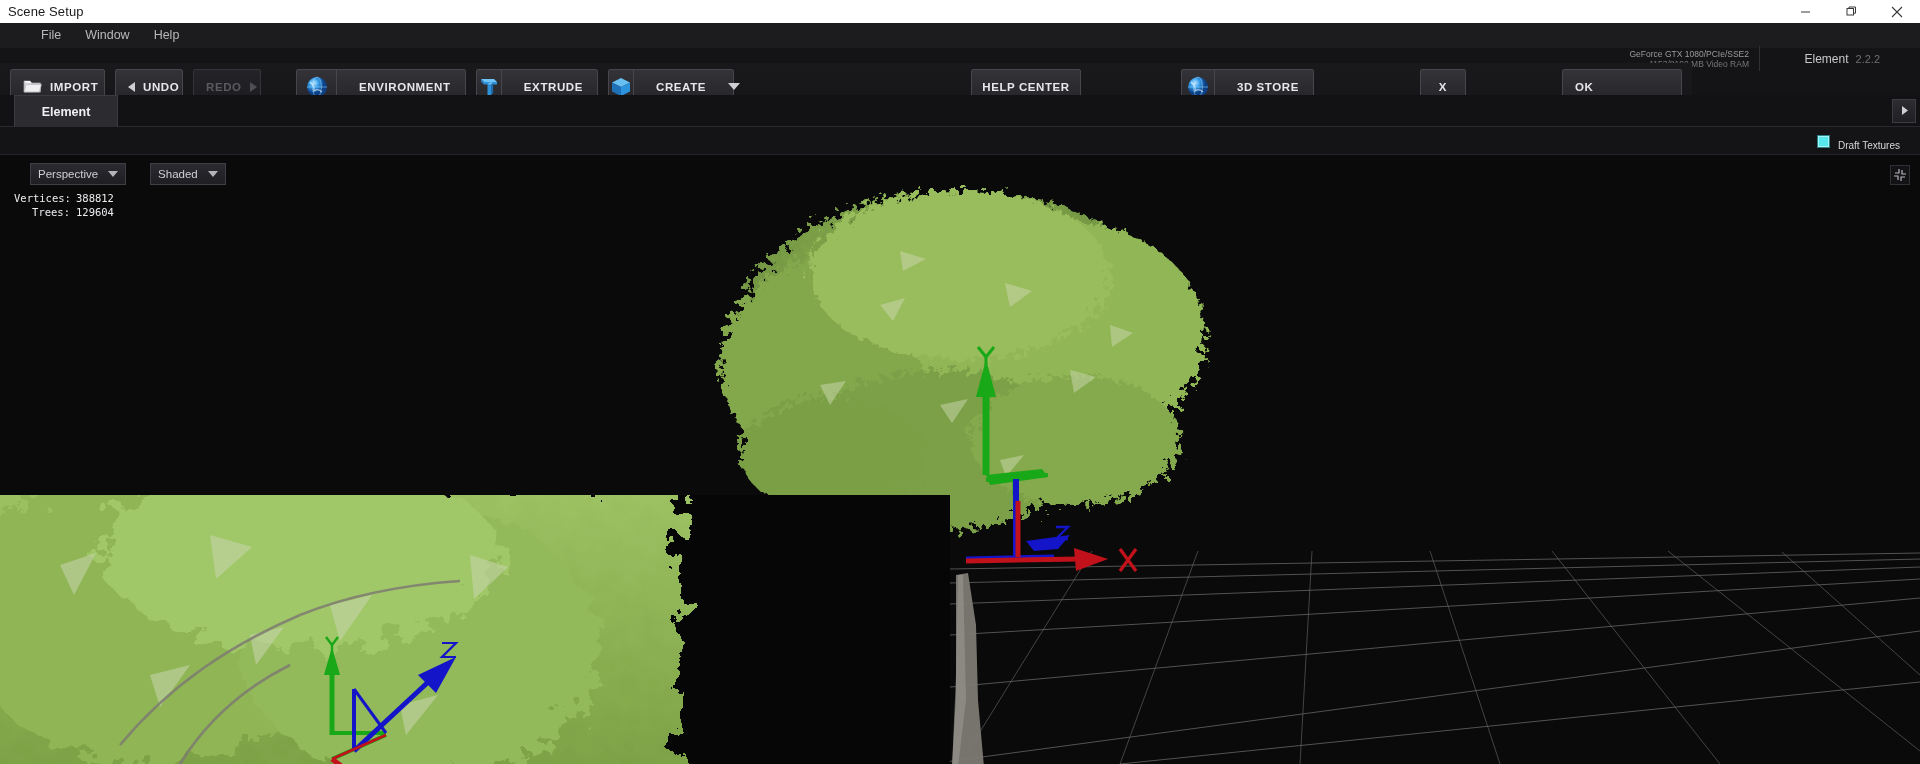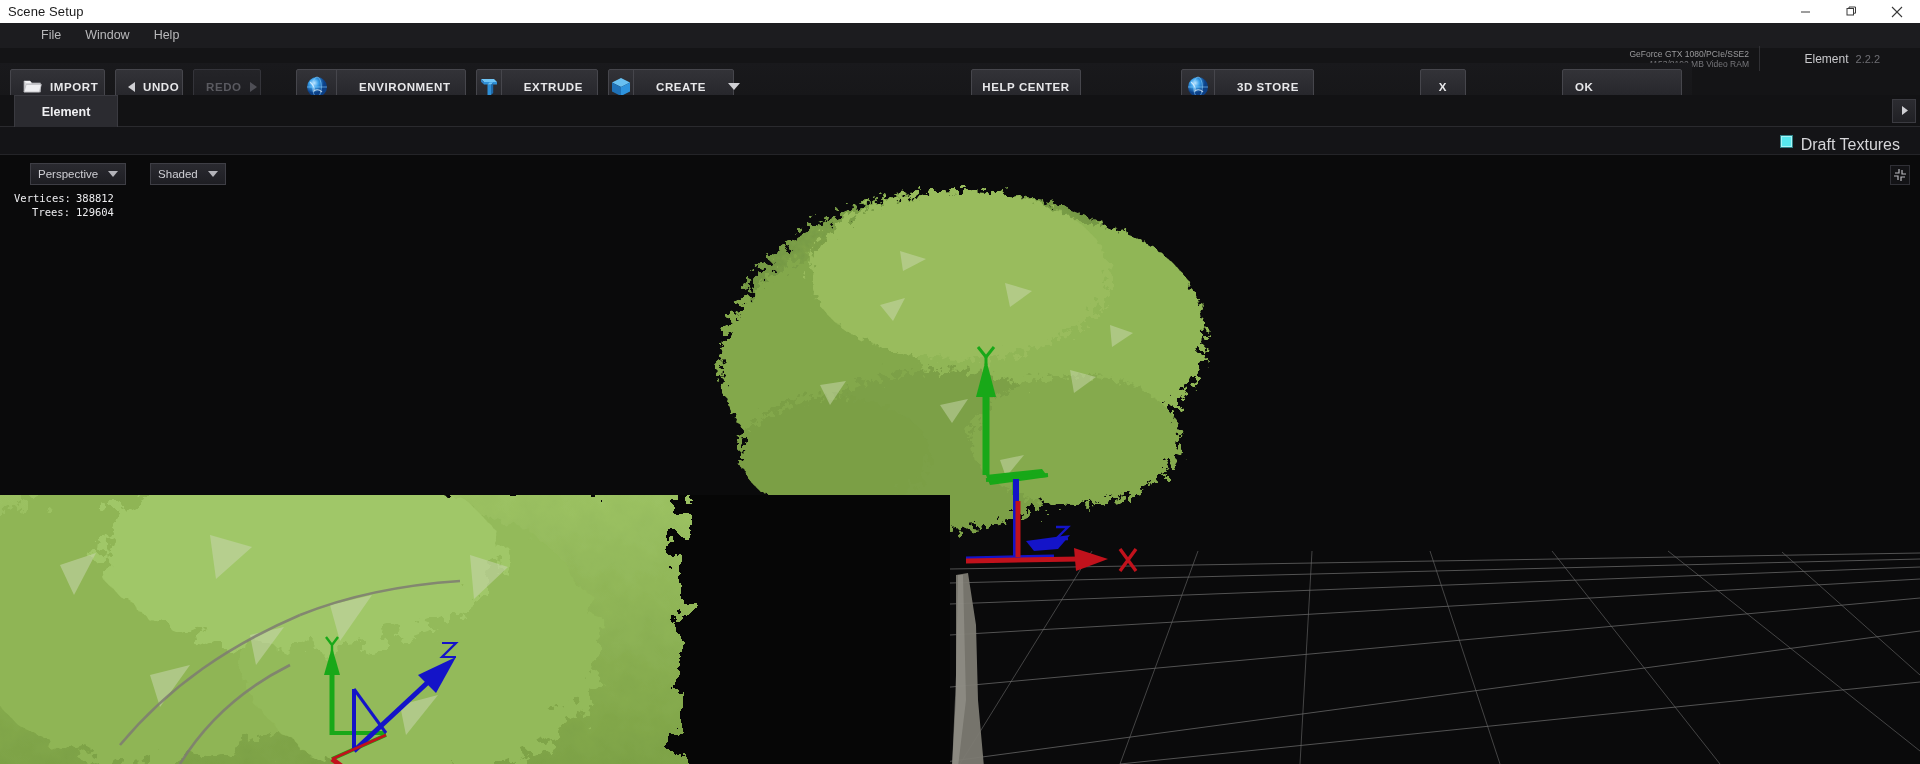--- a/index.html
+++ b/index.html
@@ -110,21 +110,21 @@
     background: #141417; border-bottom: 1px solid #242428;
   }
   .draftwrap {
     position: absolute; right: 20px; top: 0; height: 28px;
     display: flex; align-items: center; gap: 8px;
   }
   .chkbox {
     width: 13px; height: 13px; background: #57e8ee;
     border: 1px solid #2f7f85; box-shadow: inset 0 0 0 1px #a5f4f7;
   }
-  .draftwrap .lbl { font-size: 16px; color: #d6d6d9; margin-top: 8px; }
+  .draftwrap .lbl { font-size: 10px; color: #d6d6d9; margin-top: 8px; }
 
   
   .viewport {
     position: absolute; top: 155px; left: 0; width: 1920px; height: 609px;
     background: #0a0a0b; overflow: hidden;
   }
   .vpcontrols {
     position: absolute; top: 8px; left: 30px; display: flex; gap: 24px; z-index: 40;
   }
   .vpsel {

